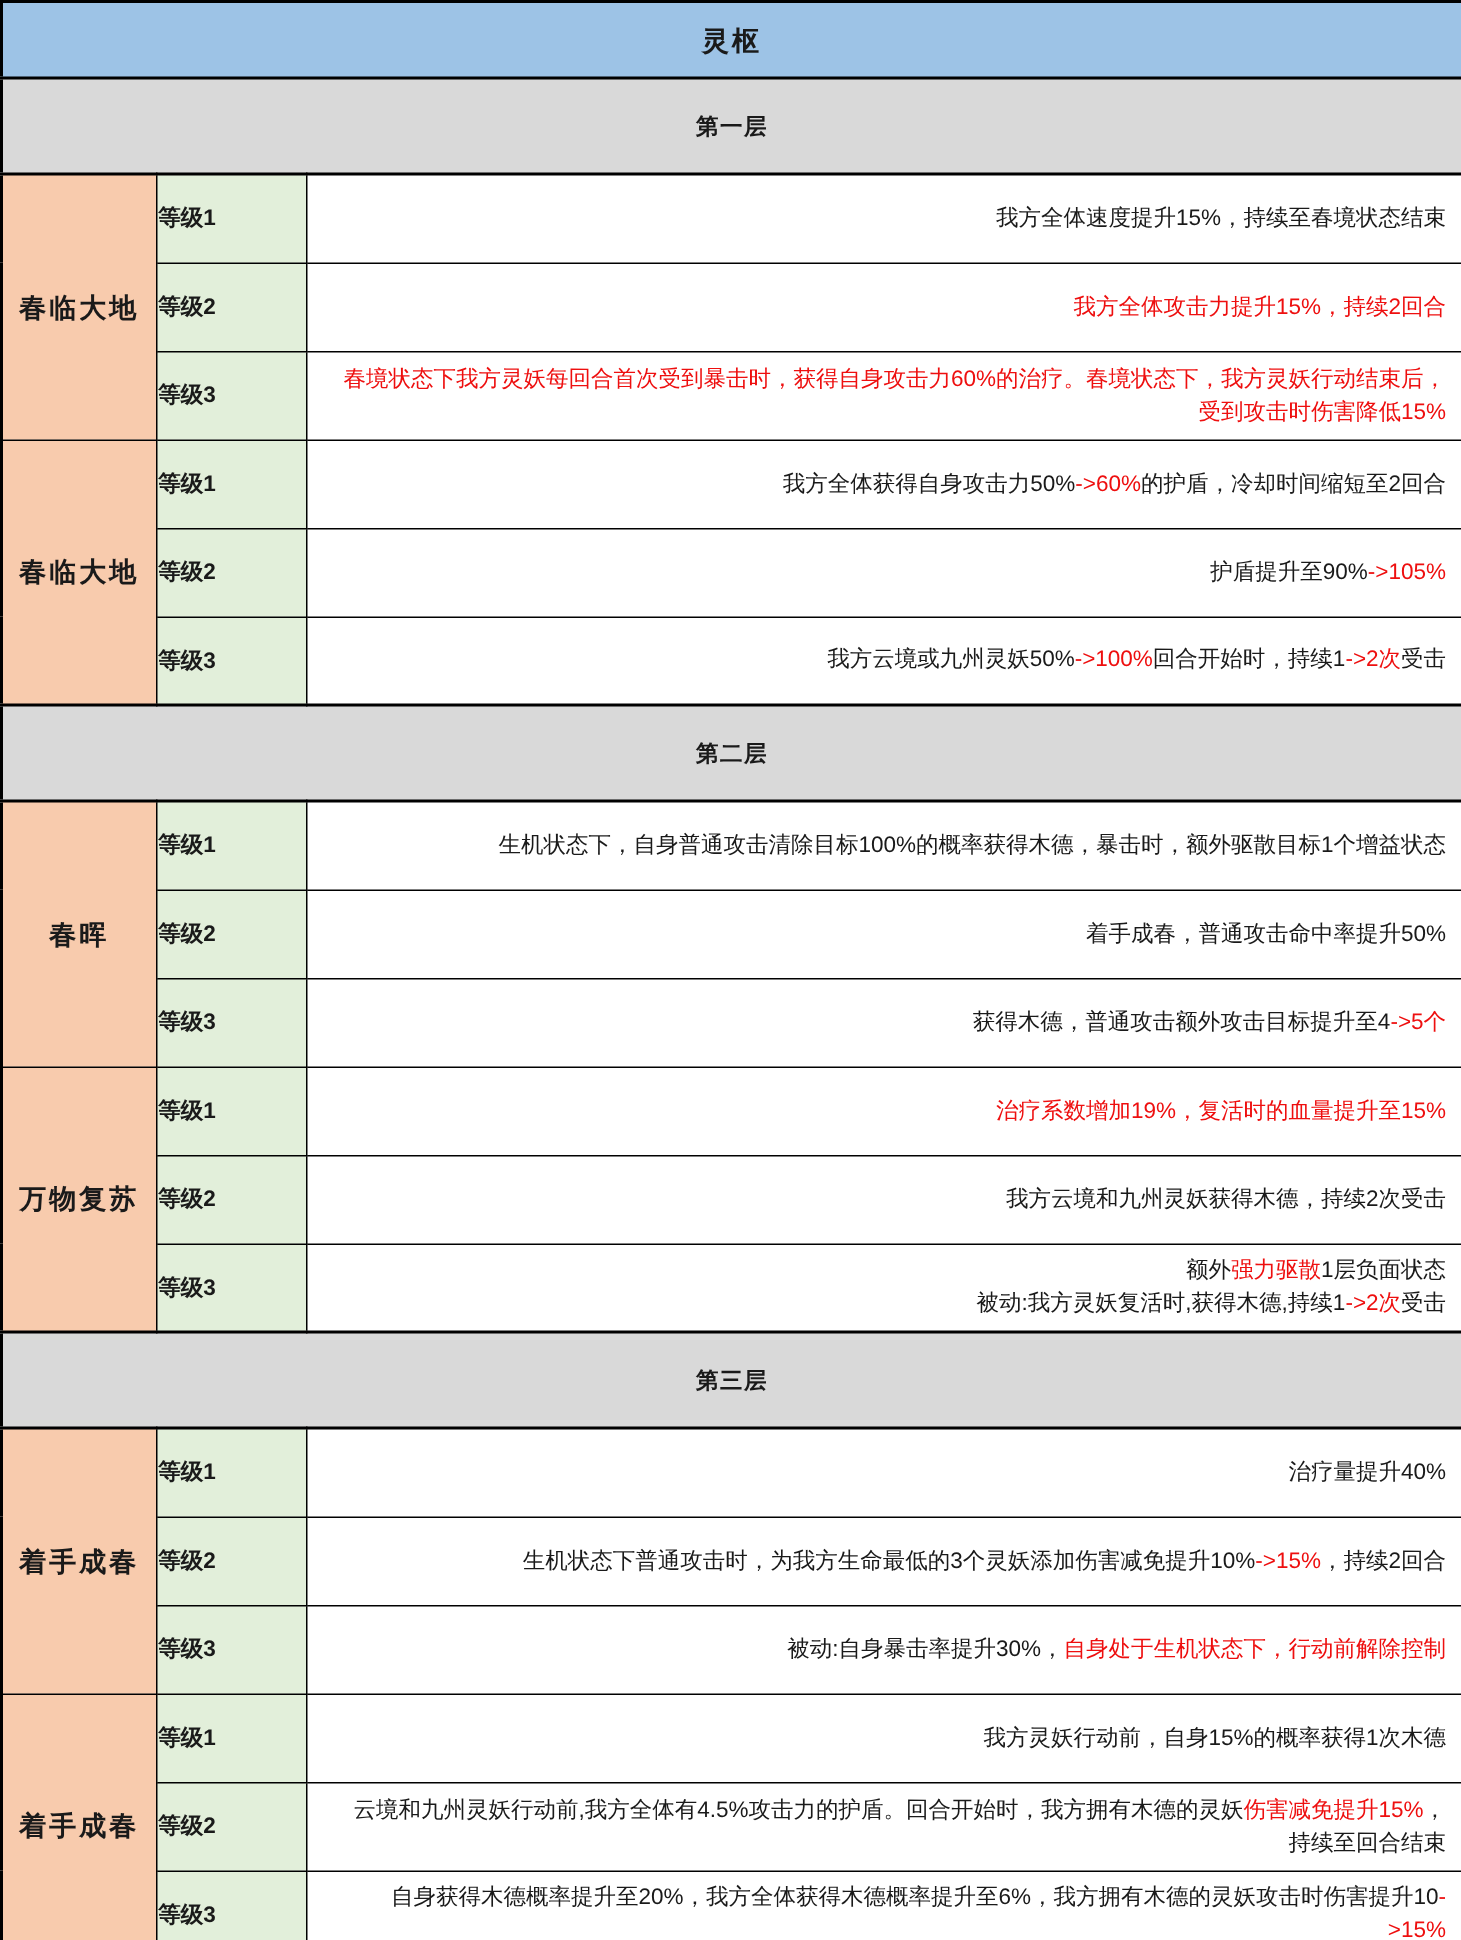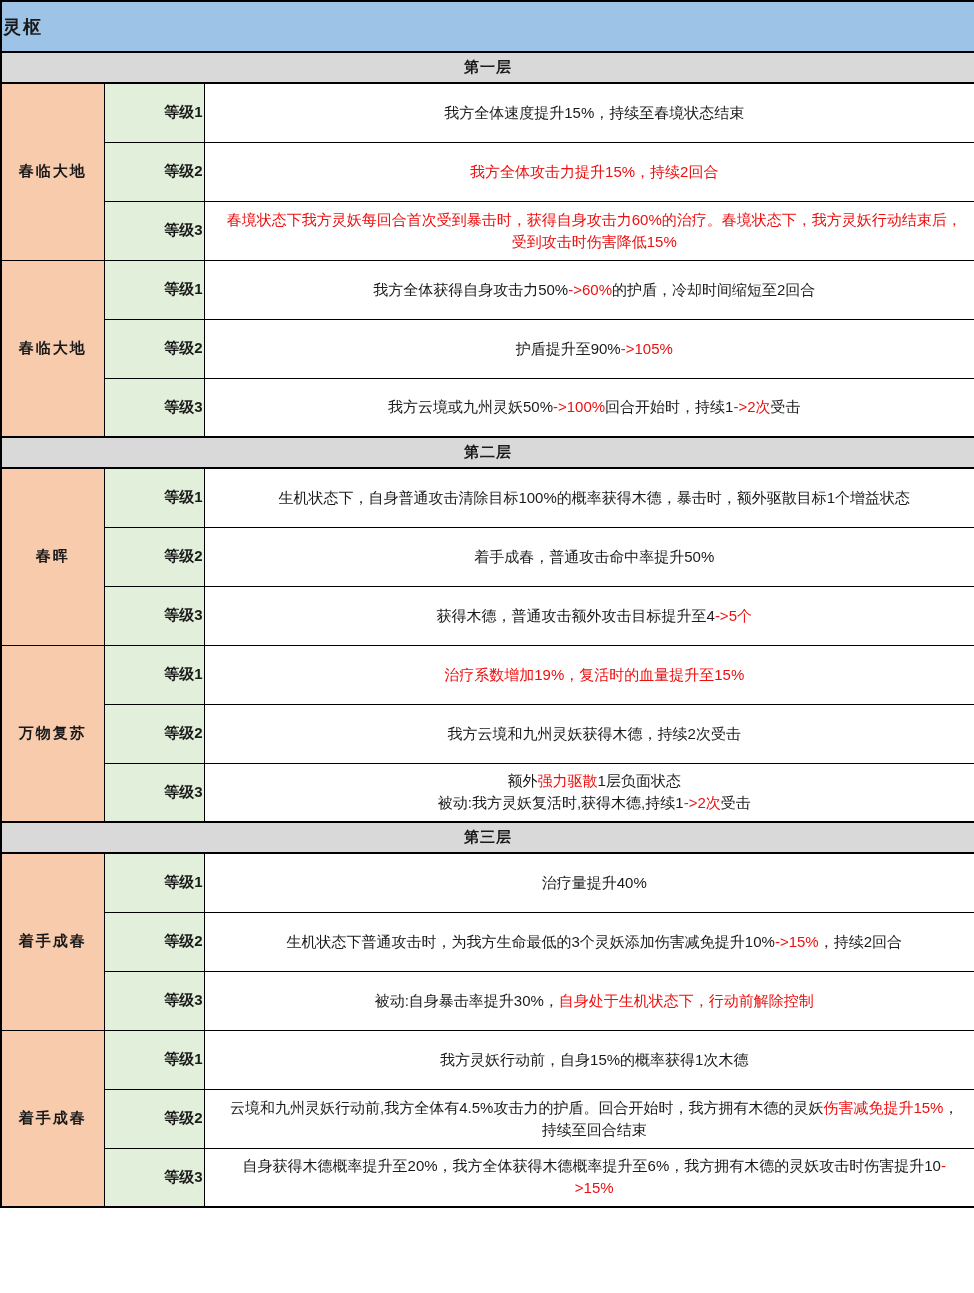--- a/index.html
+++ b/index.html
@@ -23,56 +23,57 @@
     border:2px solid var(--border);
   }
   table.sheet td{
     border:1px solid var(--border);
     box-sizing:border-box;
     vertical-align:middle;
   }
   td.title-cell{
     height:51px;
     background:var(--title_bg);
+    text-align:center;
     font-size:18px;
     font-weight:bold;
     letter-spacing:2px;
     border-bottom:2px solid var(--border);
   }
   tr.layer-row td{
-    height:31px;
+    height:64px;
     background:var(--layer_bg);
     text-align:center;
     font-size:15px;
     font-weight:bold;
     letter-spacing:1px;
     border-top:2px solid var(--border);
     border-bottom:2px solid var(--border);
   }
   td.skill{
     background:var(--skill_bg);
     text-align:center;
-    font-size:15px;
+    font-size:18px;
     font-weight:bold;
     letter-spacing:2px;
   }
   td.level{
     background:var(--level_bg);
-    text-align:right;
+    text-align:left;
     font-size:15px;
     font-weight:bold;
   }
   tr.data-row td{height:59px;}
   td.desc{
     background:#ffffff;
     font-size:15px;
     line-height:22px;
     padding:4px 10px 4px 20px;
     white-space:pre-wrap;
-    text-align:center;
+    text-align:right;
   }
   td.desc .red{
     color:var(--red);
     font-weight:normal;
   }
   col.c-skill{width:103px;}
   col.c-level{width:100px;}
   col.c-desc{width:771px;}
 </style>
 </head>

